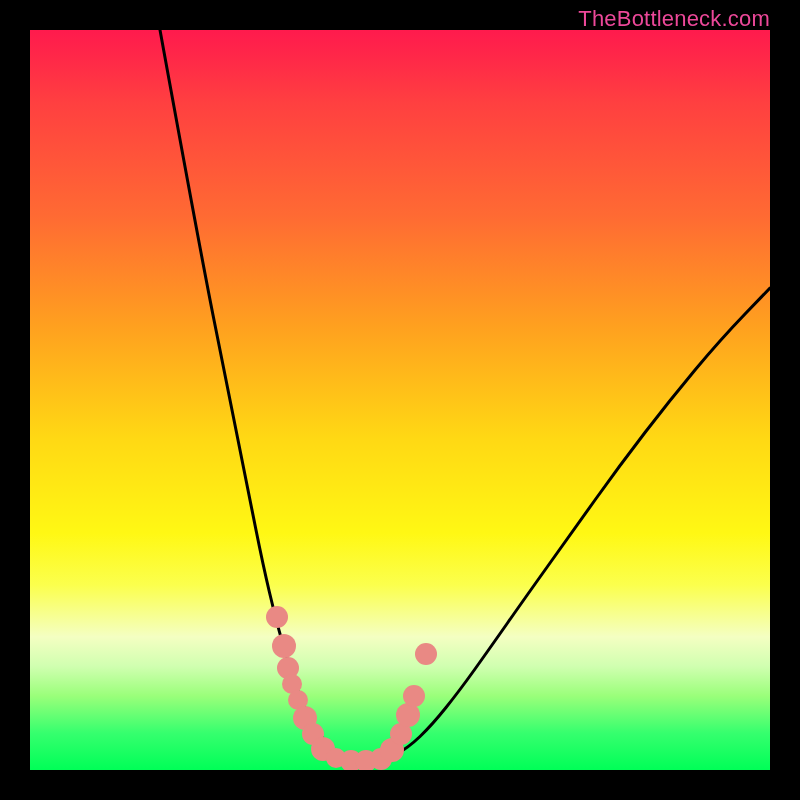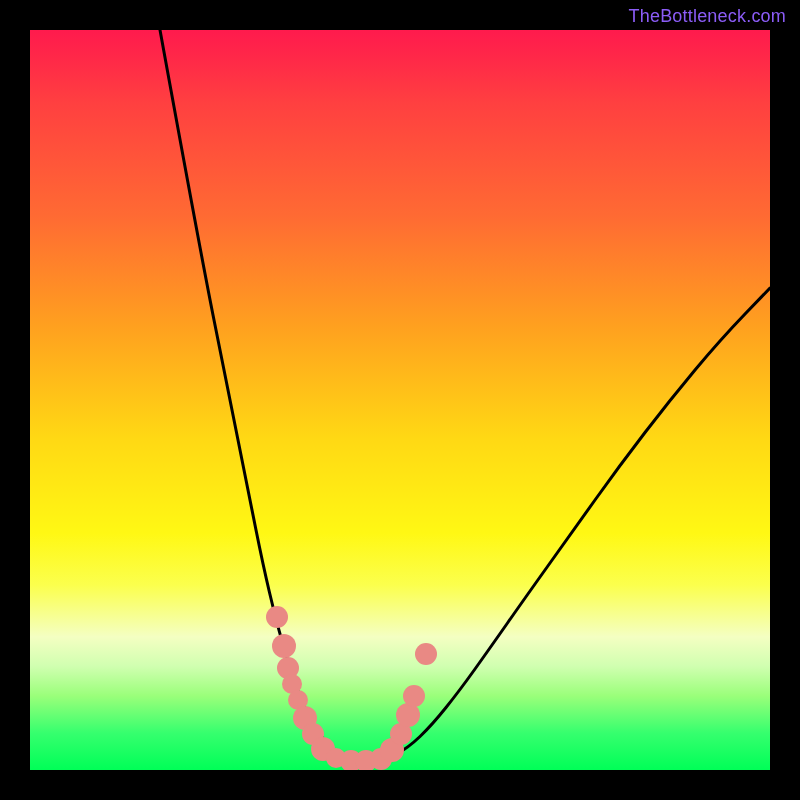--- a/index.html
+++ b/index.html
@@ -28,23 +28,23 @@
       #f4ffc2 82%,
       #d0ffb0 86%,
       #9aff7a 90%,
       #36ff6e 95%,
       #00ff57 100%
     );
   }
   .watermark {
     position: absolute;
     top: 6px;
-    right: 14px;
-    color: #8b5cf6;
-    font-size: 18px;
+    right: 30px;
+    color: #ec4899;
+    font-size: 22px;
     font-weight: 400;
     letter-spacing: 0.2px;
     user-select: none;
   }
   svg.plot {
     position: absolute;
     left: 30px;
     top: 30px;
     width: 740px;
     height: 740px;

